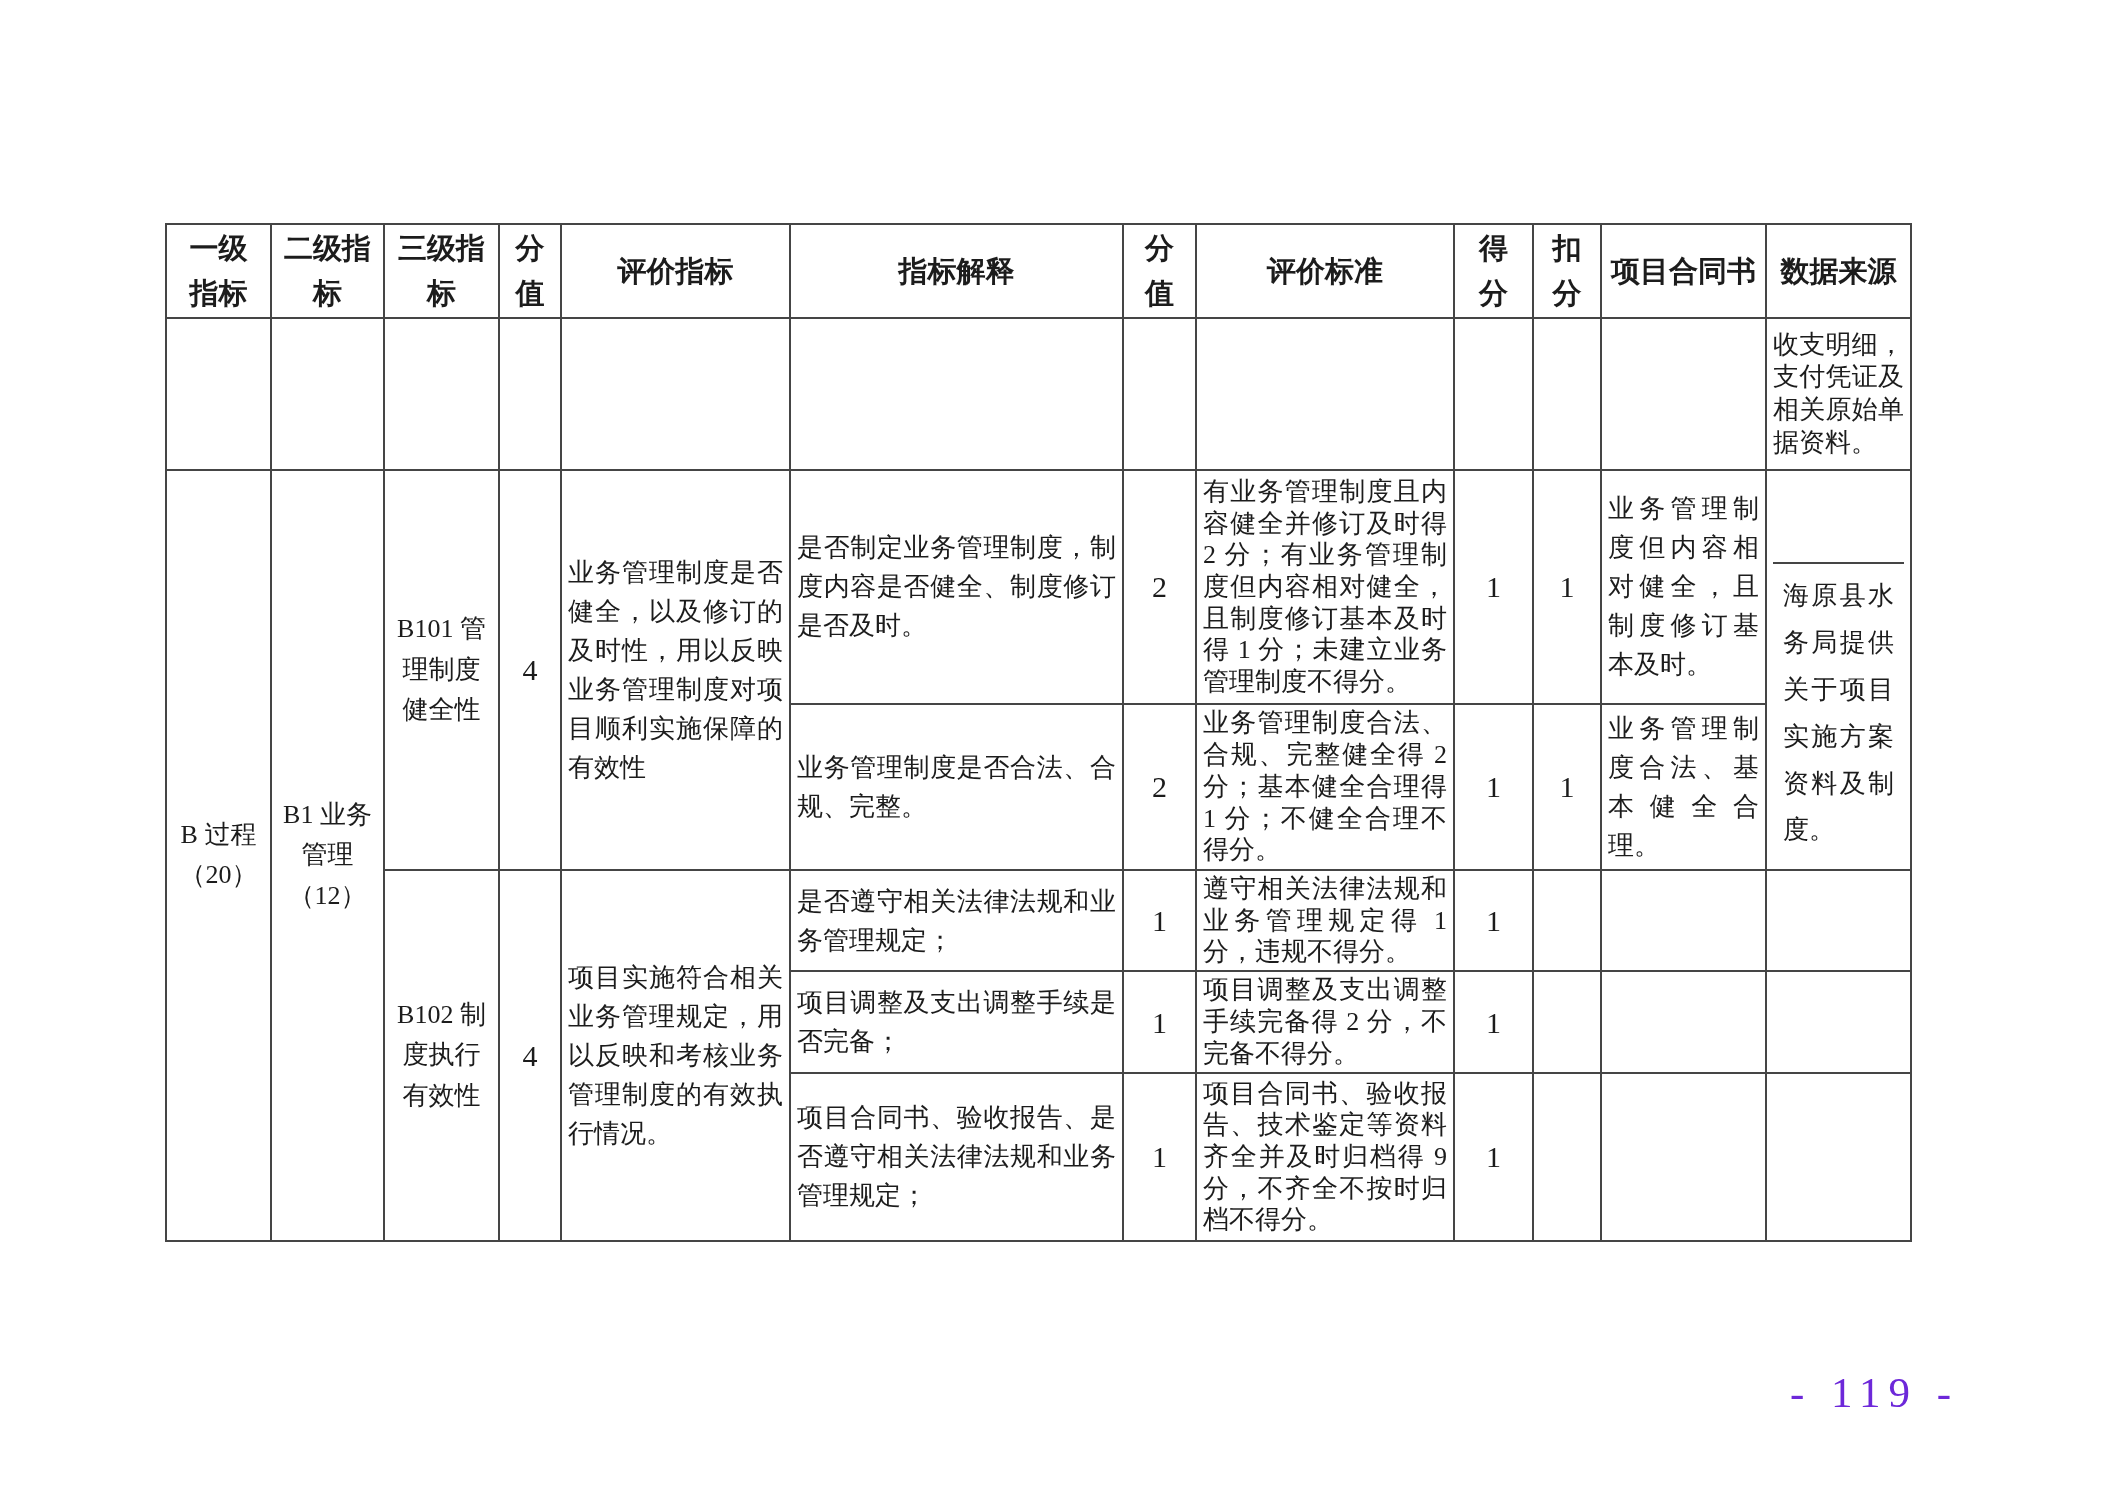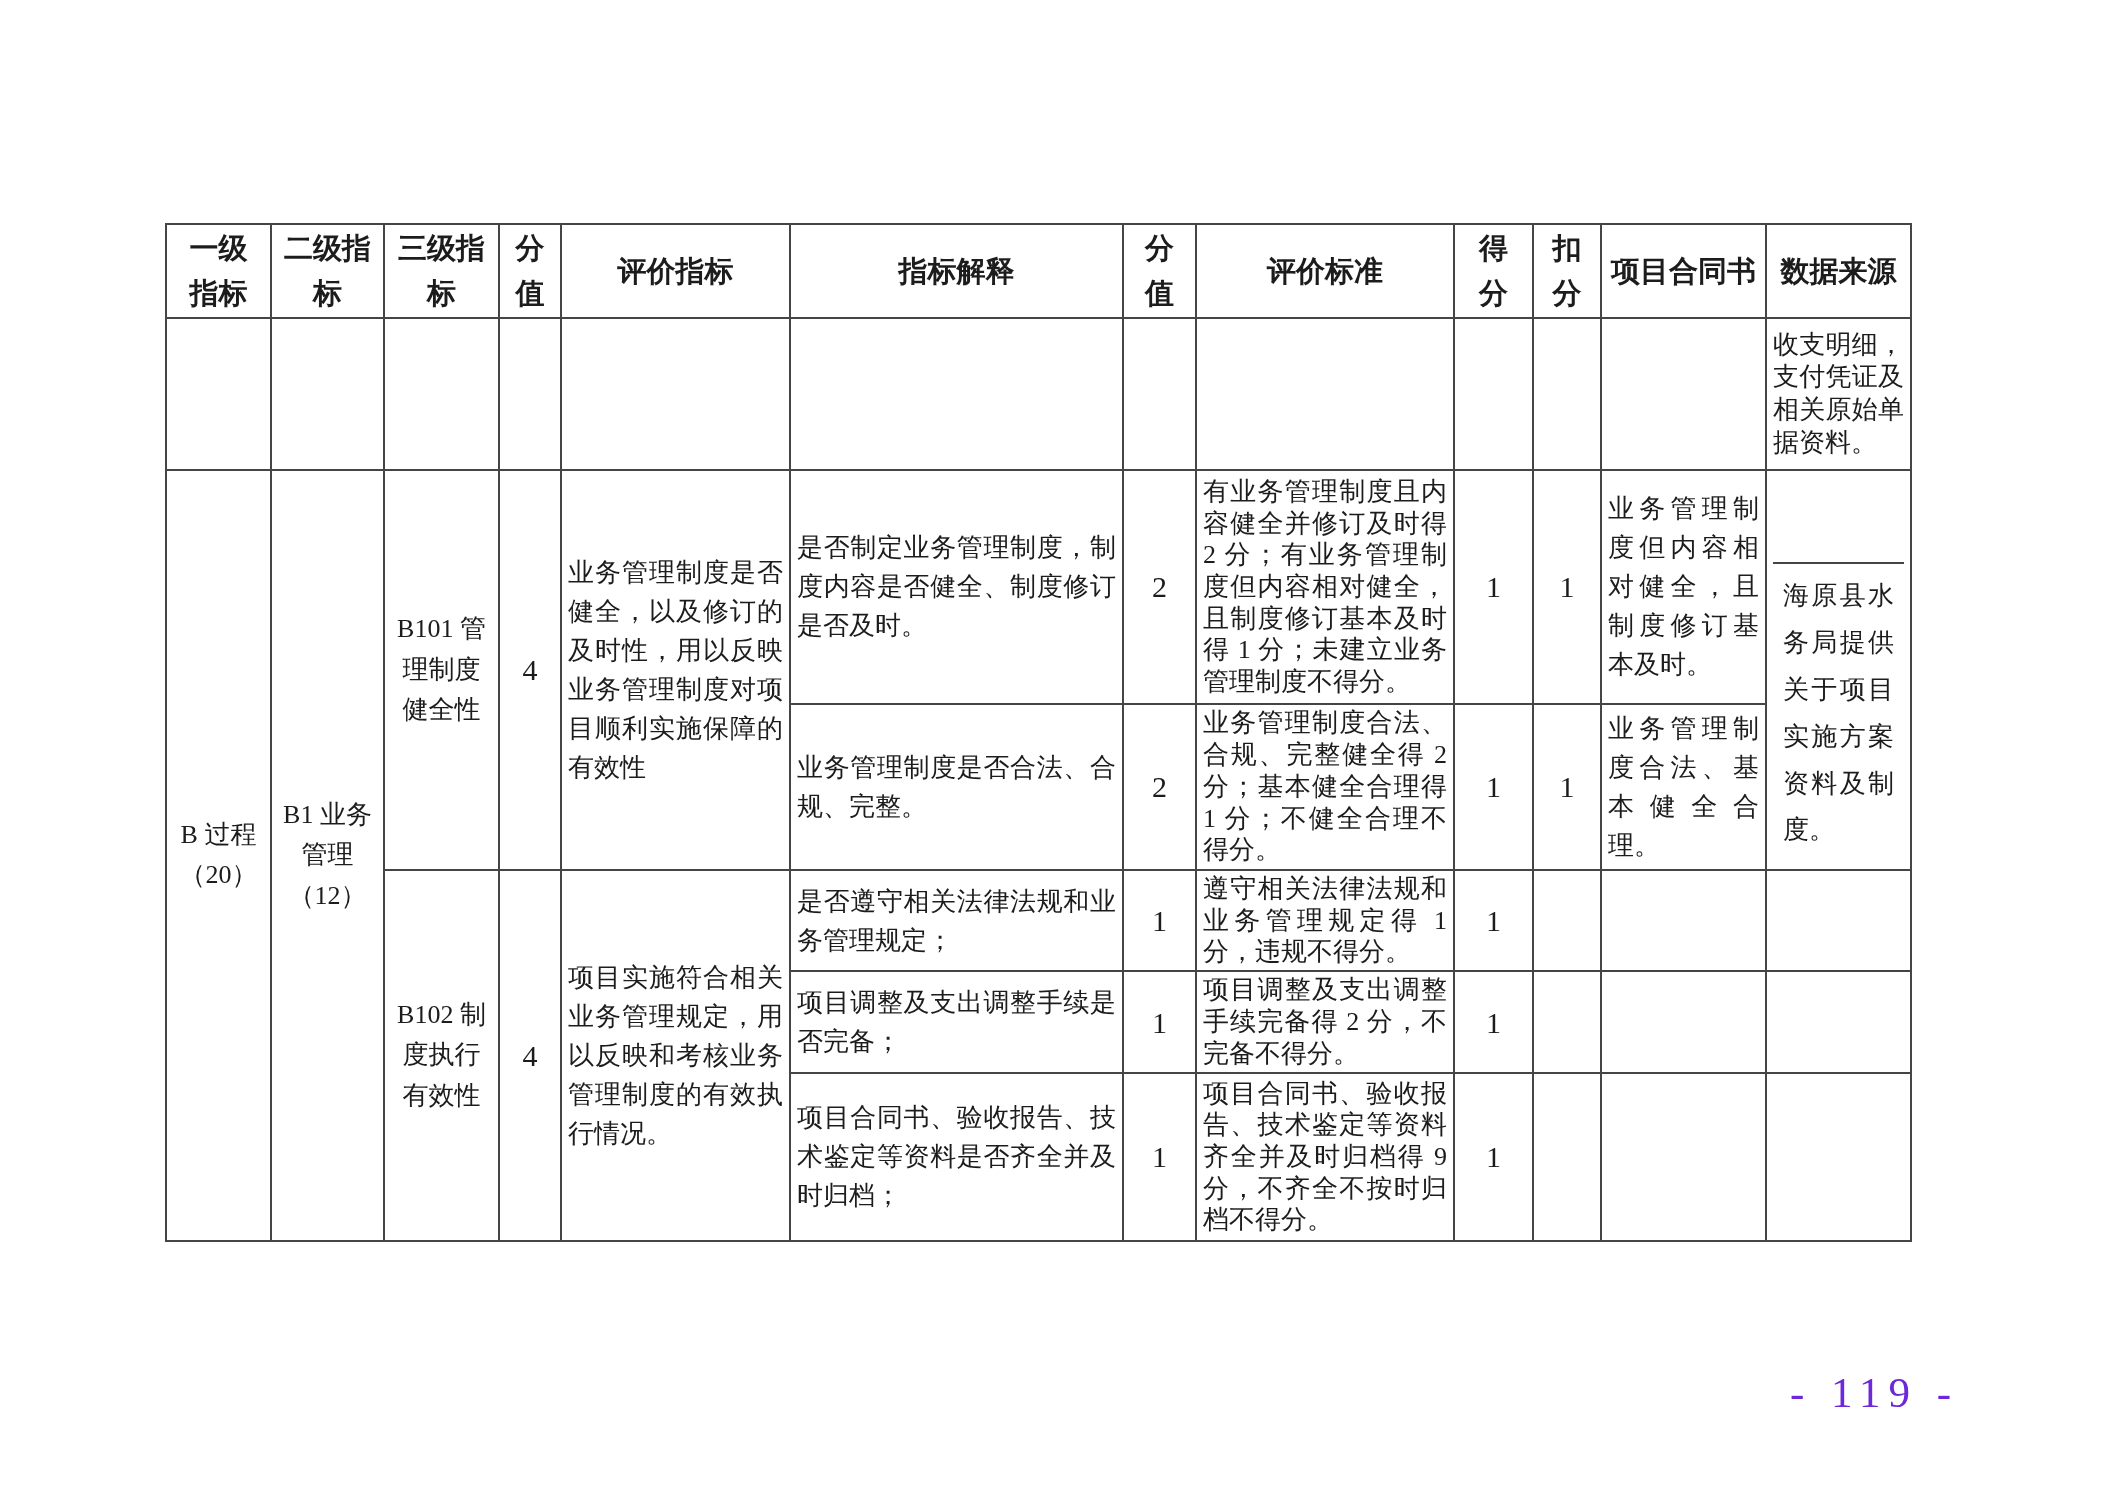--- a/index.html
+++ b/index.html
@@ -159,21 +159,21 @@
       <td class="just">项目调整及支出调整手续是否完备；</td>
       <td class="num">1</td>
       <td class="just tight">项目调整及支出调整手续完备得 2 分，不完备不得分。</td>
       <td class="num">1</td>
       <td class="num"></td>
       <td class="just"></td>
       <td></td>
     </tr>
 
     <tr style="height:164px">
-      <td class="just">项目合同书、验收报告、技术鉴定等资料是否齐全并及时归档；</td>
+      <td class="just">项目合同书、验收报告、是否遵守相关法律法规和业务管理规定；</td>
       <td class="num">1</td>
       <td class="just tight">项目合同书、验收报告、技术鉴定等资料齐全并及时归档得 9 分，不齐全不按时归档不得分。</td>
       <td class="num">1</td>
       <td class="num"></td>
       <td class="just"></td>
       <td></td>
     </tr>
   </tbody>
     </table>
 

